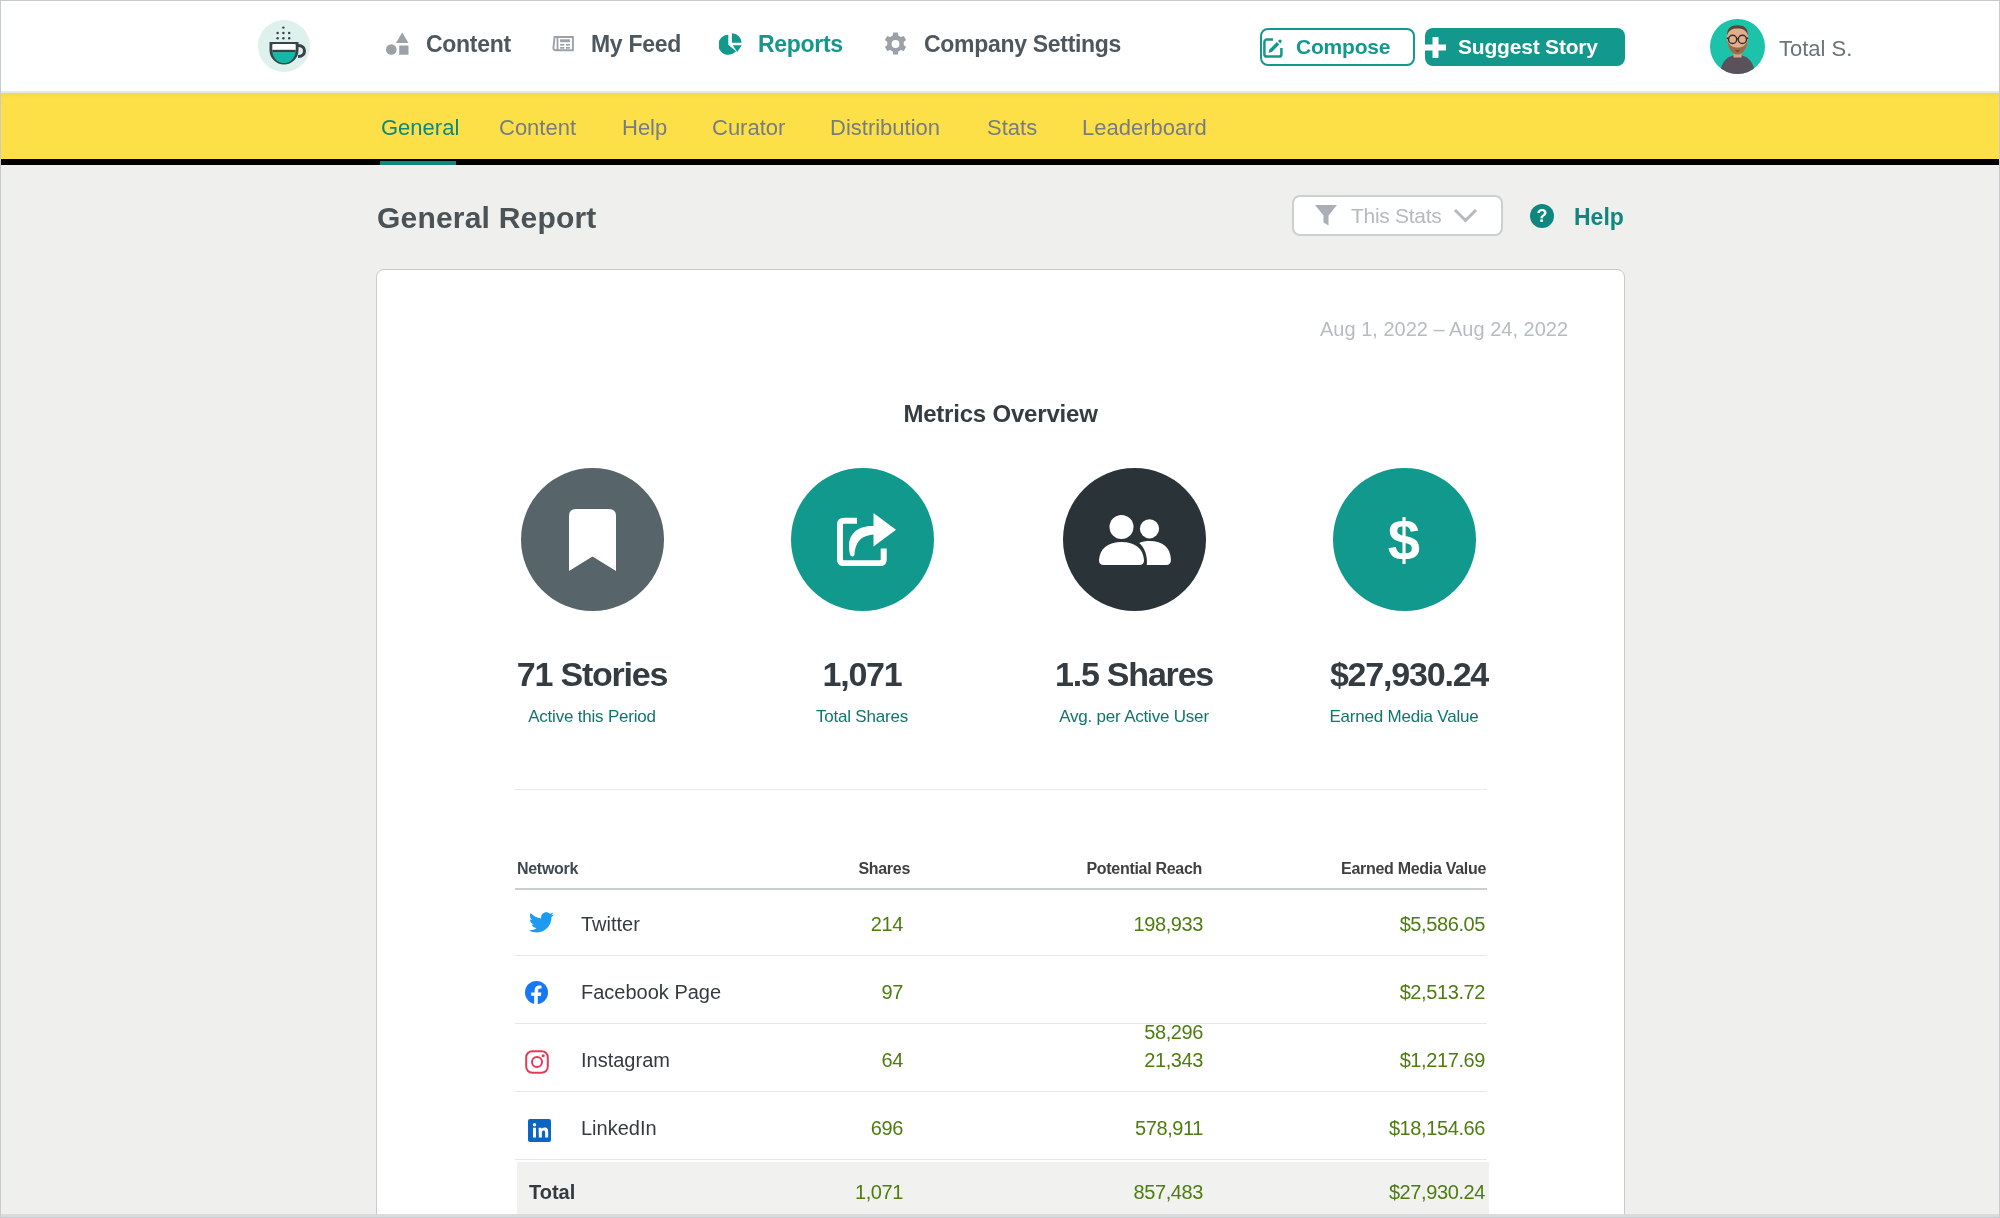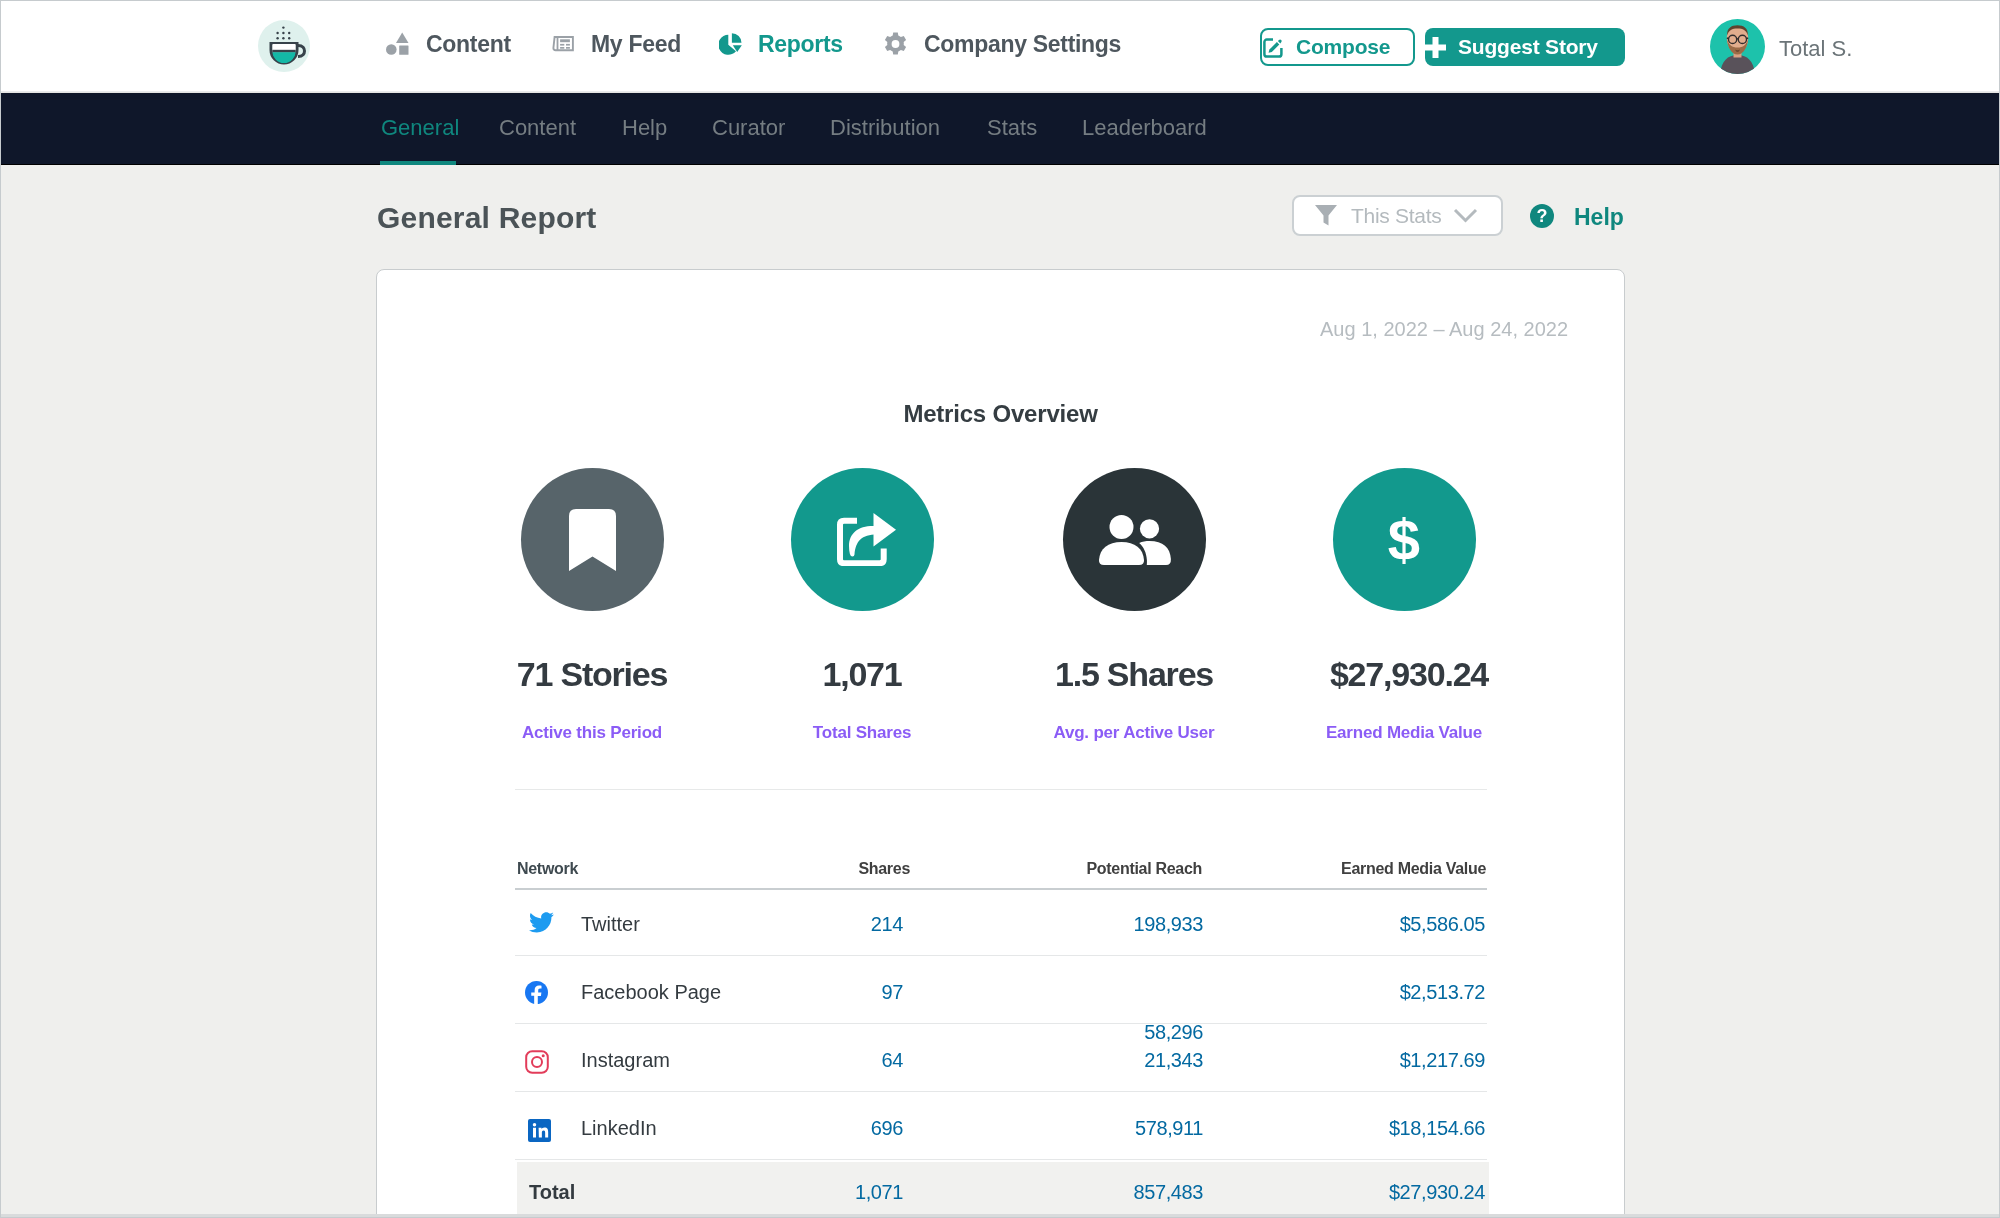--- a/index.html
+++ b/index.html
@@ -10,52 +10,52 @@
 
 .topbar { position:absolute; left:0; top:0; width:2000px; height:92px; background:#fff; border-bottom:1px solid #e9ebec; box-shadow:0 2px 6px rgba(0,0,0,.06); z-index:20; }
 .navitem { position:absolute; top:0; height:88px; display:flex; align-items:center; gap:17px; font-size:23px; font-weight:700; color:#4e575e; letter-spacing:-.3px; }
 .navitem.teal { color:#13988d;gap:16px; }
 .btn { position:absolute; display:flex; align-items:center; justify-content:flex-start; border-radius:8px; font-size:21px; font-weight:700; letter-spacing:-.2px; }
 .btn-compose { left:1260px; top:28px; width:155px; height:38px; border:2px solid #13988d; color:#13988d; background:#fff; gap:11px; }
 .btn-suggest { left:1425px; top:28px; width:200px; height:38px; background:#13988d; color:#fff; gap:12px; }
 .username { position:absolute; left:1779px; top:3px; height:92px; display:flex; align-items:center; font-size:22px; font-weight:400; color:#6b7478; }
 
 
-.subnav { position:absolute; left:0; top:93px; width:2000px; height:72px; background:#0f172a; border-bottom:1px solid #000000; z-index:10; }
+.subnav { position:absolute; left:0; top:93px; width:2000px; height:72px; background:#fde047; border-bottom:6px solid #000000; z-index:10; }
 .subitem { position:absolute; top:0; height:70px; display:flex; align-items:center; font-size:22px; font-weight:400; color:#757d82; }
 .subitem.active { color:#0f877e; }
 .subline { position:absolute; top:68px; height:4px; background:#0f877e; }
 
 
 .pagetitle { position:absolute; left:377px; top:201px; font-size:30px; font-weight:700; color:#4b5357; letter-spacing:.2px; }
 .filterbtn { position:absolute; left:1292px; top:195px; width:211px; height:41px; background:#fff; border:2px solid #cbd0d3; border-radius:8px; display:flex; align-items:center; }
 .filterbtn .txt { font-size:21px; font-weight:400; color:#b4babe; margin-left:13px; white-space:nowrap; letter-spacing:-.3px; }
 .helpq { position:absolute; left:1530px; top:204px; width:24px; height:24px; border-radius:50%; background:#0f877e; color:#fff; font-size:18px; font-weight:700; text-align:center; line-height:24px; }
 .helptxt { position:absolute; left:1574px; top:204px; font-size:23px; font-weight:700; color:#0f877e; }
 
 
 .card { position:absolute; left:376px; top:269px; width:1249px; height:960px; background:#fff; border:1px solid #c8ccce; border-radius:8px; }
 .daterange { position:absolute; right:56px; top:48px; font-size:20px; color:#b6bcc0; }
 .cardtitle { position:absolute; left:0; top:130px; width:100%; text-align:center; font-size:24px; font-weight:700; color:#353d42; letter-spacing:-.2px; }
 .mcol { position:absolute; top:198px; width:244px; text-align:center; }
 .mcircle { width:143px; height:143px; border-radius:50%; margin:0 auto; display:flex; align-items:center; justify-content:center; }
 .mval { position:absolute; top:385px; width:244px; text-align:center; font-size:34px; font-weight:700; color:#343b41; letter-spacing:-1.2px; }
-.mlab { position:absolute; top:453px; width:244px; text-align:center; font-size:17px; font-weight:700; color:#8b5cf6; letter-spacing:-.2px; }
+.mlab { position:absolute; top:437px; width:244px; text-align:center; font-size:17px; font-weight:400; color:#0f766e; letter-spacing:-.2px; }
 .c-gray { background:#57646a; }
 .c-teal { background:#12998d; }
 .c-dark { background:#2a3438; }
 .hr1 { position:absolute; left:138px; top:519px; width:972px; height:1px; background:#e7e9e9; }
 
 
 .th-net { position:absolute; left:140px; top:590px; font-size:16px; font-weight:700; color:#3f4a50; letter-spacing:-.3px; }
 .th { position:absolute; top:590px; font-size:16px; font-weight:700; color:#404040; letter-spacing:-.3px; }
 .hr2 { position:absolute; left:138px; top:618px; width:972px; height:2px; background:#c9ced1; }
 .rowdiv { position:absolute; left:138px; width:972px; height:1px; background:#e5e7e8; }
 .rowlab { position:absolute; left:204px; font-size:20px; font-weight:400; color:#343b40; }
-.rowval { position:absolute; font-size:20px; color:#0369a1; letter-spacing:-.4px; }
+.rowval { position:absolute; font-size:20px; color:#4d7c0f; letter-spacing:-.4px; }
 .rowico { position:absolute; left:148px; }
 .totalrow { position:absolute; left:140px; top:892px; width:972px; height:54px; background:#f1f1ef; }
 .bottomstrip { position:absolute; left:0; top:1214px; width:2000px; height:4px; background:#d9dbdc; z-index:40; }
 .frame { position:absolute; left:0; top:0; width:2000px; height:1218px; border:1px solid #c6cbce; z-index:50; pointer-events:none; }
 </style>
 </head>
 <body>
 
 <div class="topbar">
   <svg class="abs" style="left:258px;top:20px" width="52" height="52" viewBox="0 0 52 52">

